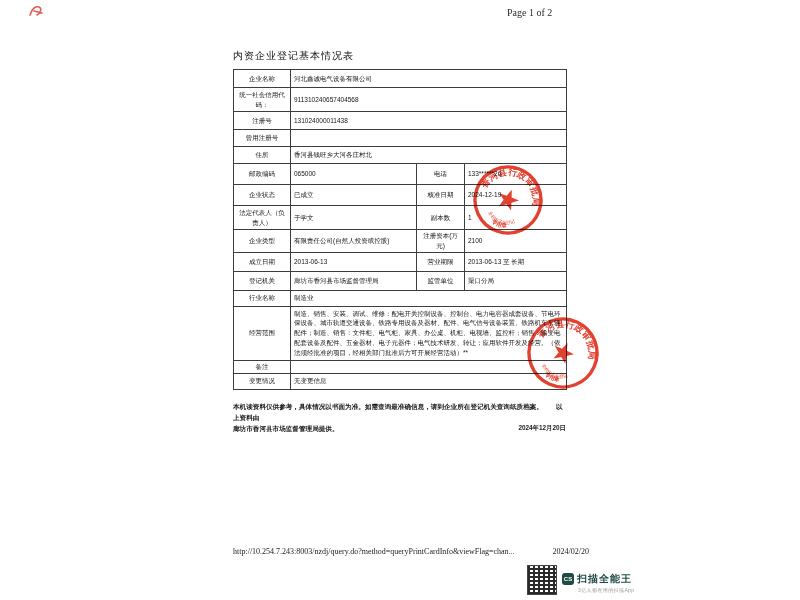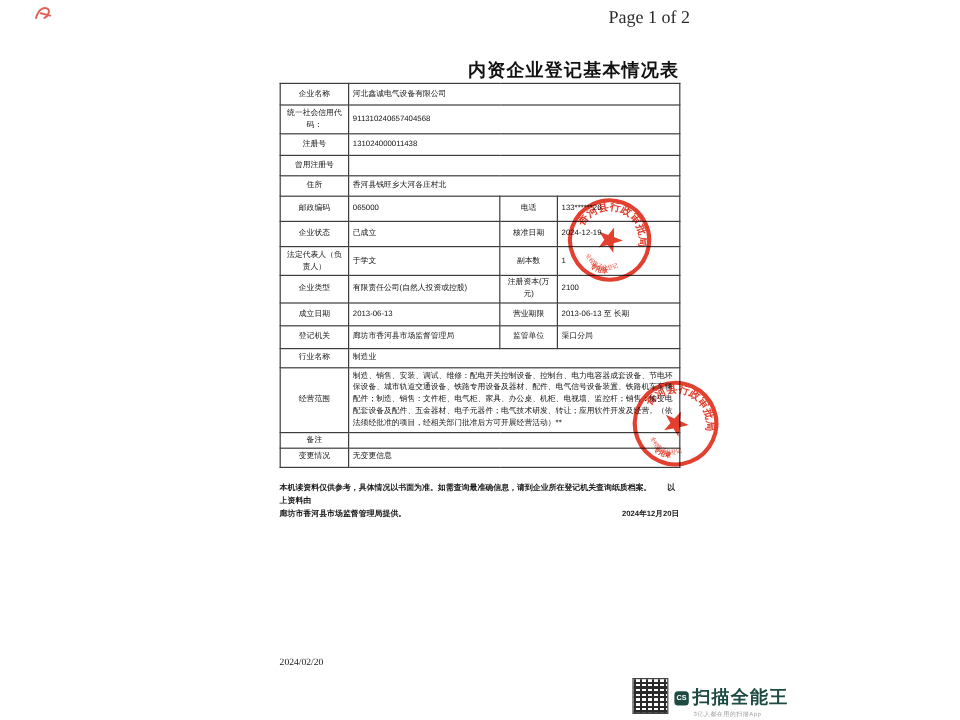--- a/index.html
+++ b/index.html
@@ -3,28 +3,28 @@
 <meta charset="utf-8">
 <style>
   html,body{margin:0;padding:0;}
   body{
     width:800px;height:600px;position:relative;background:#ffffff;
     font-family:"Liberation Sans", sans-serif;color:#141414;overflow:hidden;
   }
   
   .page-indicator{
     position:absolute;left:507px;top:7px;font-family:"Liberation Serif", serif;
-    font-size:15px;color:#2b2b2b;
+    font-size:10px;color:#2b2b2b;
   }
   
   .corner-mark{position:absolute;left:28px;top:4px;opacity:.8;}
   
   .doc-title{
-    position:absolute;left:233px;top:49px;width:333px;text-align:right;
-    font-size:15px;font-weight:bold;letter-spacing:1px;color:#111;
+    position:absolute;left:233px;top:49px;width:333px;text-align:left;
+    font-size:10px;font-weight:normal;letter-spacing:1px;color:#111;
   }
   
   table.doc-table{
     position:absolute;left:233px;top:69px;width:333px;
     border-collapse:collapse;table-layout:fixed;
   }
   table.doc-table td{
     border:1px solid #3d3d3d;font-size:6.5px;line-height:1.5;
     padding:1px 3px;color:#141414;vertical-align:middle;word-break:break-all;
   }
@@ -57,21 +57,21 @@
   .watermark{position:absolute;left:528px;top:566px;display:flex;gap:6px;align-items:flex-start;}
   .qr{width:28px;height:28px;background:#fff;
       background-image:
         repeating-linear-gradient(0deg,#2a2a2a 0 2px,transparent 2px 4px),
         repeating-linear-gradient(90deg,#2a2a2a 0 2px,transparent 2px 5px);
       outline:1px solid #444;}
   .wm-right{display:flex;flex-direction:column;gap:1px;padding-top:6px;}
   .wm-title-row{display:flex;align-items:center;gap:3px;}
   .cs-icon{width:12px;height:12px;border-radius:3px;background:#1d4a42;color:#fff;
       font-size:6px;font-weight:bold;display:flex;align-items:center;justify-content:center;}
-  .wm-name{font-size:15px;font-weight:bold;color:#1d4a42;letter-spacing:1px;}
+  .wm-name{font-size:10px;font-weight:bold;color:#1d4a42;letter-spacing:1px;}
   .wm-sub{font-size:5px;color:#9a9a9a;letter-spacing:.4px;padding-left:16px;}
 </style>
 </head>
 <body>
 
 <div class="page-indicator">Page 1 of 2</div>
 
 <svg class="corner-mark" width="18" height="16" viewBox="0 0 18 16">
   <path d="M2,11 C4,4 8,2 11,3 C14,4 13,9 9,11 M6,7 L14,9" stroke="#d8392b" stroke-width="1.6" fill="none" stroke-linecap="round"></path>
 </svg>
@@ -199,20 +199,21 @@
     <text font-size="4.6" fill="#e0301e">
       <textPath href="#sealB-mid" startOffset="50%" text-anchor="middle">全程电子化登记</textPath>
     </text>
     <text font-size="5.6" font-weight="bold" fill="#e0301e">
       <textPath href="#sealB-bot" startOffset="50%" text-anchor="middle">专用章</textPath>
     </text>
   </g>
 </svg>
 
 <div class="url-line">
+  <span>http://10.254.7.243:8003/nzdj/query.do?method=queryPrintCardInfo&amp;viewFlag=chan...</span>
   <span>2024/02/20</span>
 </div>
 
 <div class="watermark">
   <div class="qr"></div>
   <div class="wm-right">
     <div class="wm-title-row">
       <div class="cs-icon">CS</div>
       <div class="wm-name">扫描全能王</div>
     </div>

